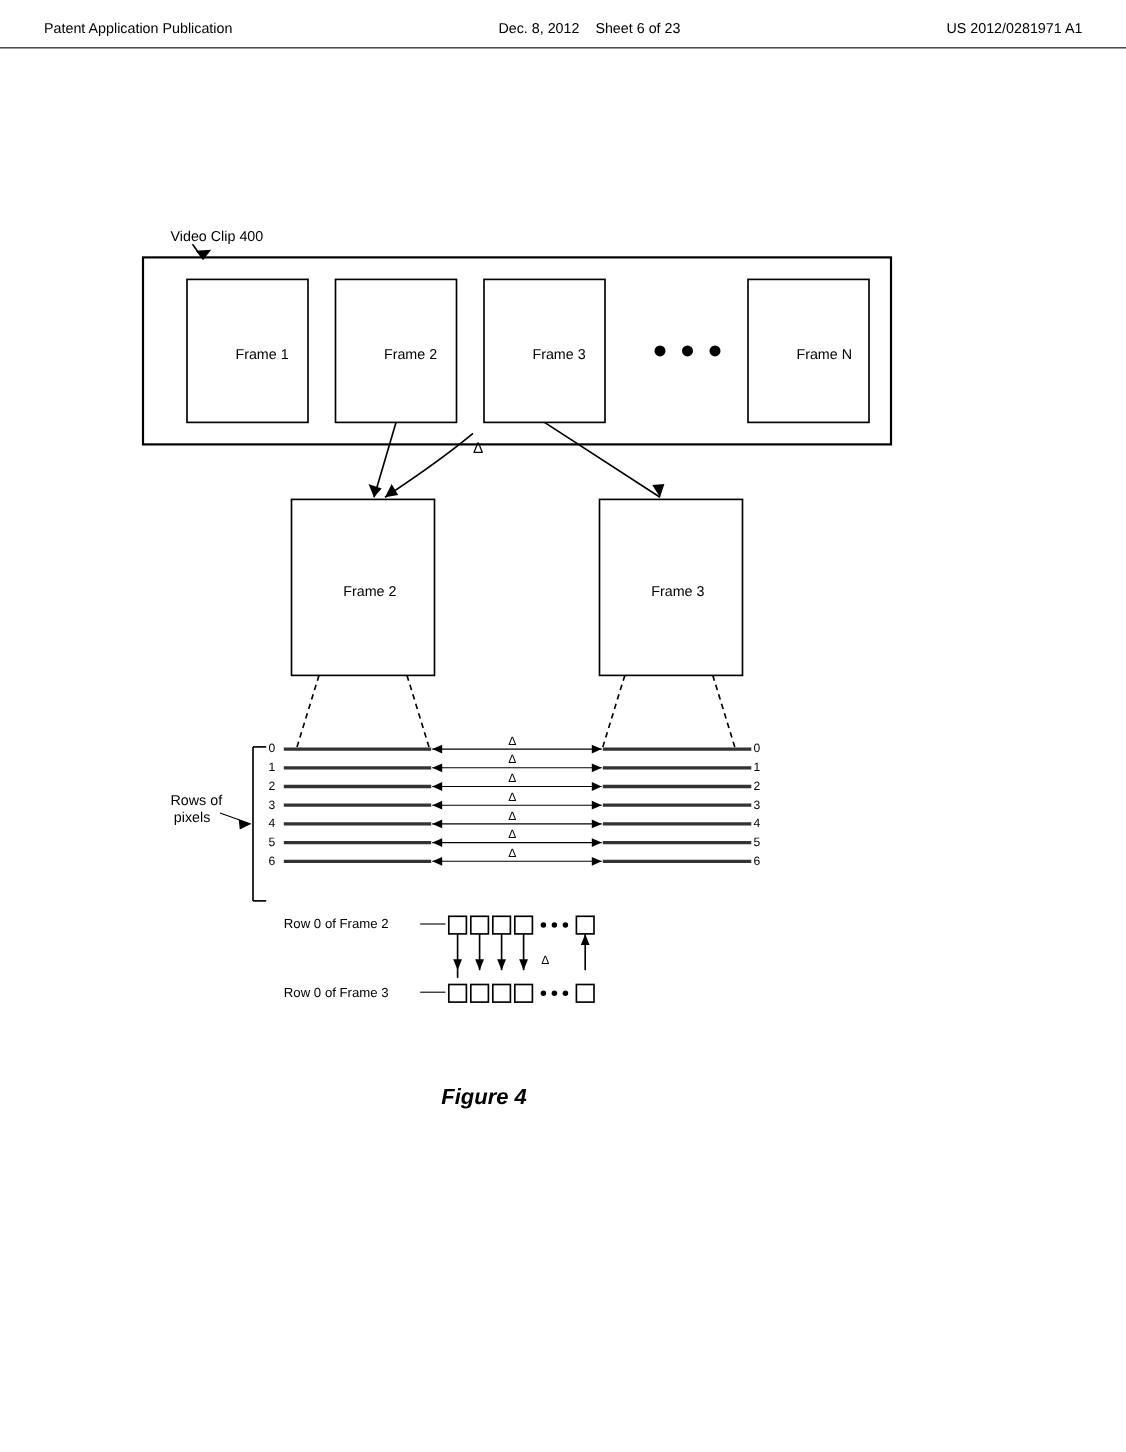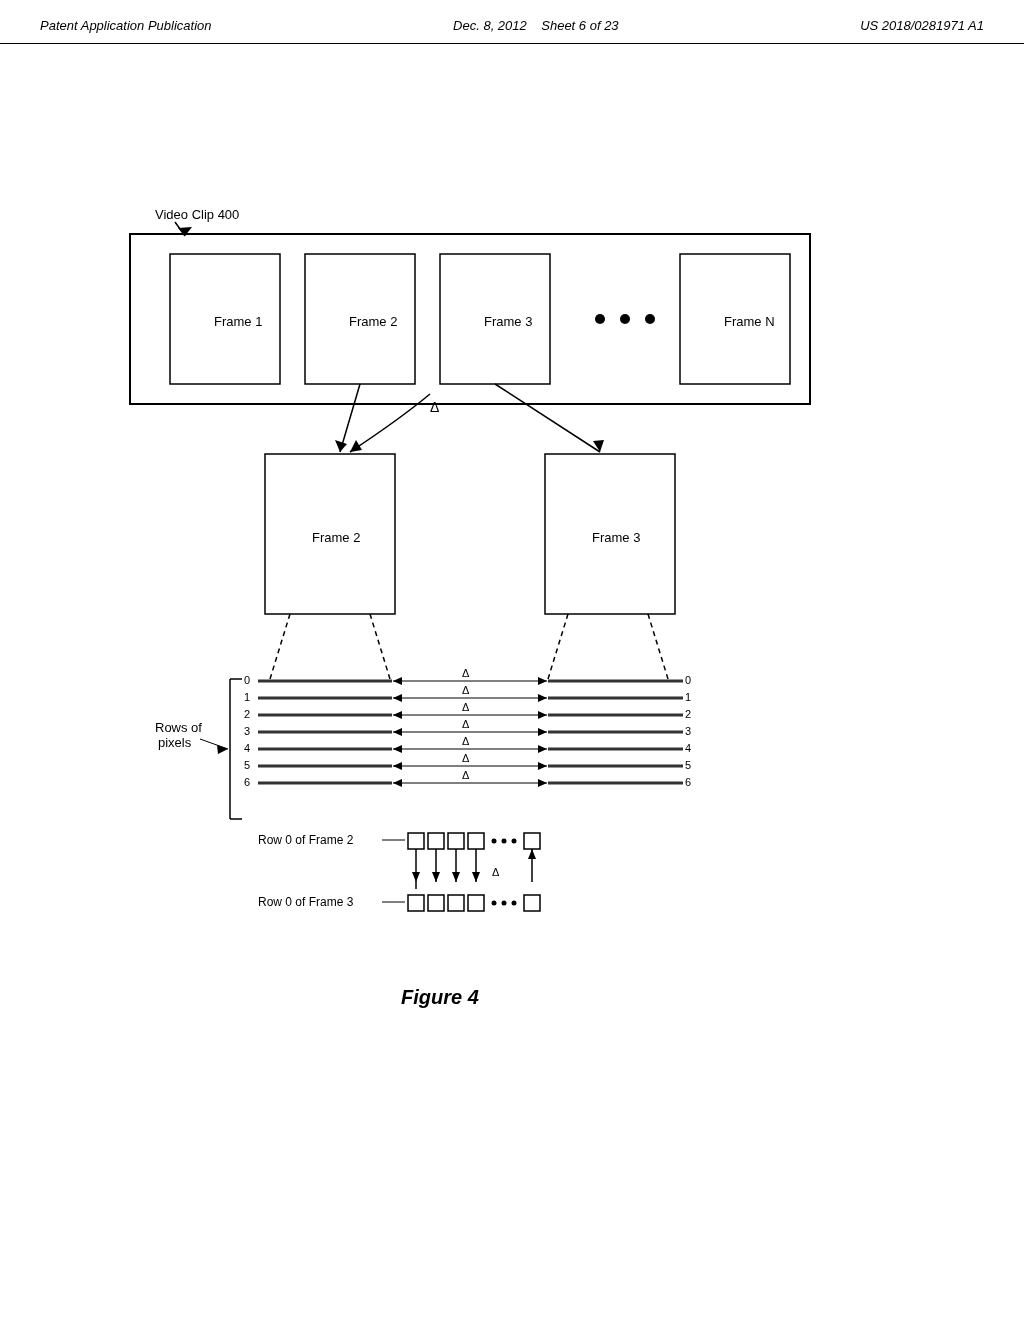--- a/index.html
+++ b/index.html
@@ -13,21 +13,20 @@
       overflow: hidden;
       position: relative;
     }
 
     .header {
       display: flex;
       justify-content: space-between;
       align-items: center;
       padding: 18px 40px 10px 40px;
       border-bottom: 1px solid #000;
-      font-style: italic;
     }
 
     .diagram-container {
       position: relative;
       width: 100%;
       height: 1200px;
     }
 
     svg.main-diagram {
       position: absolute;
@@ -39,21 +38,21 @@
   </style>
 </head>
 <body>
 
 <div class="header">
   <span>Patent Application Publication</span>
   <span>
     <span>Dec. 8, 2012</span>&nbsp;&nbsp;&nbsp;
     <span>Sheet 6 of 23</span>
   </span>
-  <span>US 2018/0281971 A1</span>
+  <span>US 2012/0281971 A1</span>
 </div>
 
 <div class="diagram-container">
   <svg class="main-diagram" viewBox="0 0 1024 1200">
 
     <text x="155" y="175" font-family="Arial" font-size="13">Video Clip 400</text>
 
     <line x1="175" y1="178" x2="185" y2="192" stroke="#000" stroke-width="1.5"></line>
     <polygon points="185,192 178,184 192,183" fill="#000"></polygon>
 

